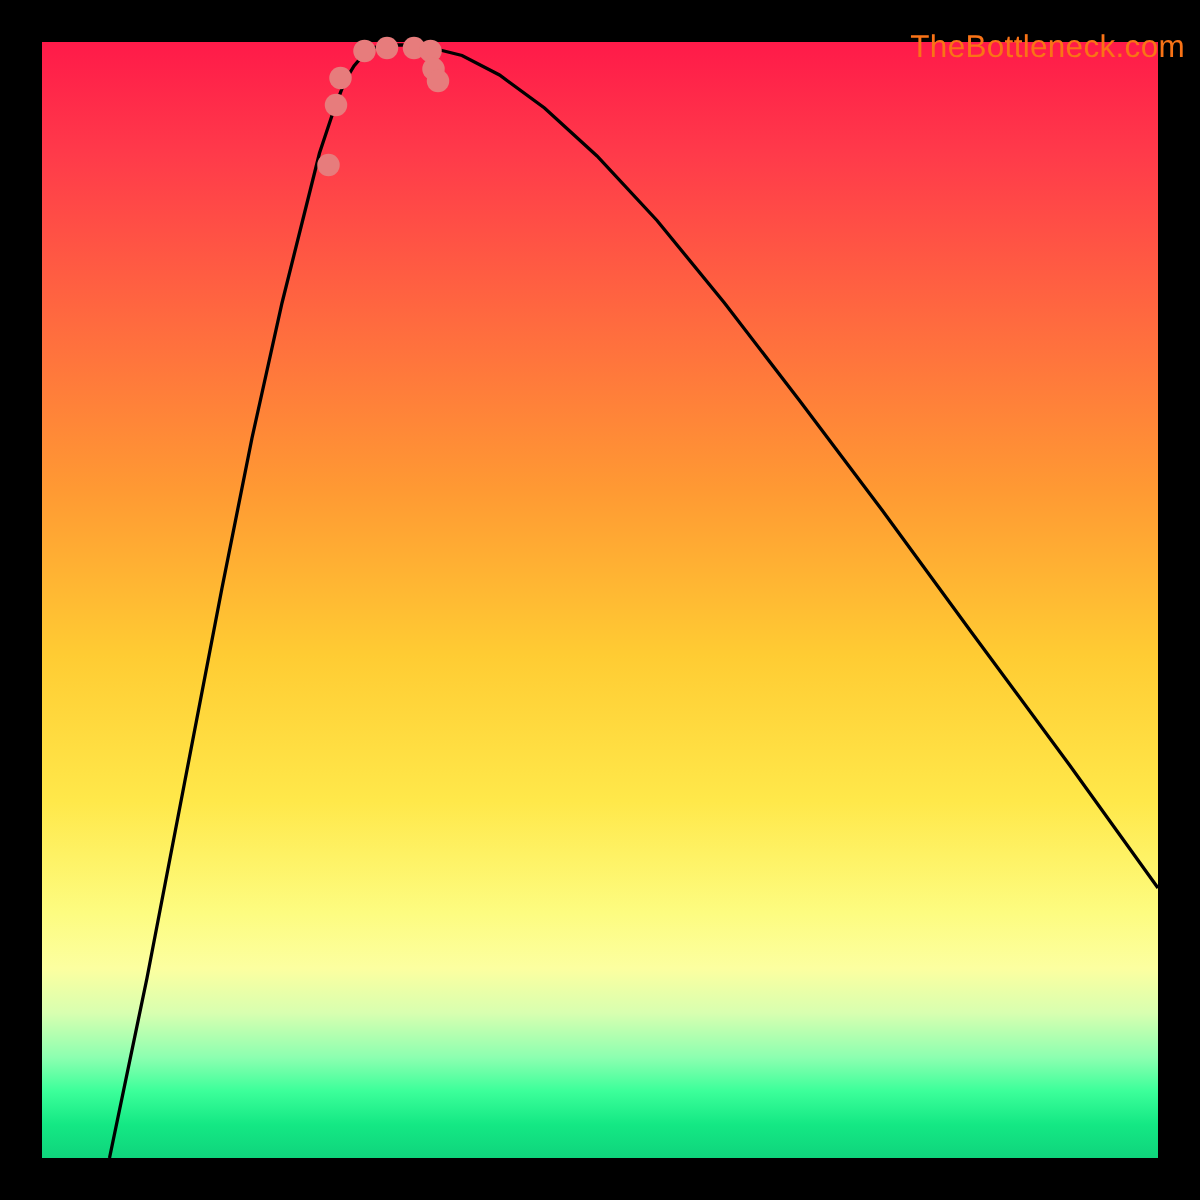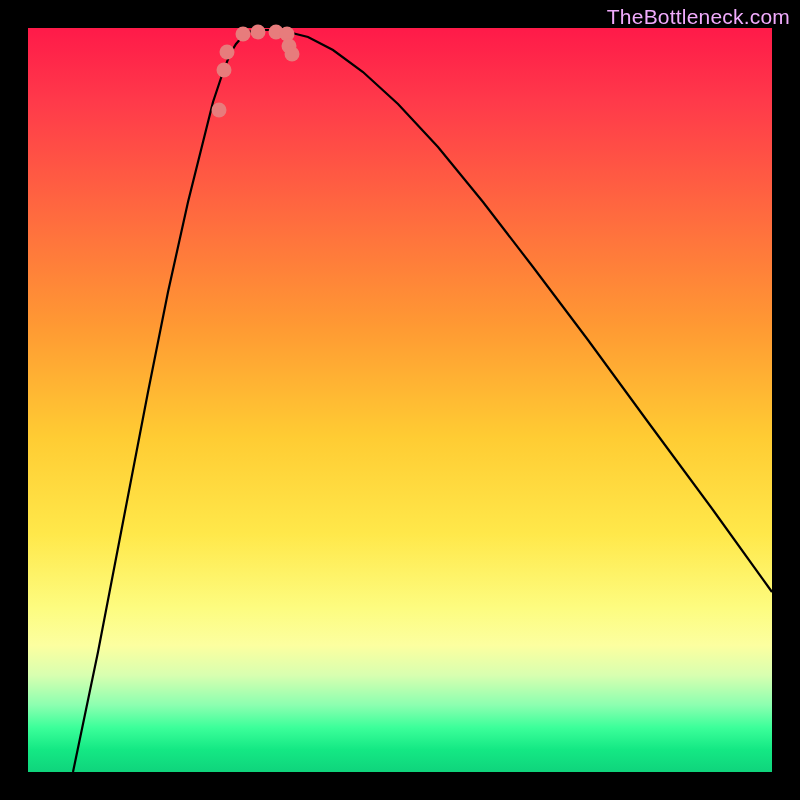--- a/index.html
+++ b/index.html
@@ -27,23 +27,23 @@
       #fdfc80 78%,
       #fcffa0 83%,
       #d8ffb0 87%,
       #8cffb0 91%,
       #3cff9a 94%,
       #14e884 97%,
       #0fd47c 100%);
   }
   .watermark {
     position: absolute;
-    top: 5px;
+    top: 20px;
     right: 10px;
-    color: #f0abfc;
+    color: #f97316;
     font-size: 21px;
     letter-spacing: 0.2px;
     font-weight: 500;
   }
   svg.curve {
     position: absolute;
     left: 0;
     top: 0;
     width: 744px;
     height: 744px;

